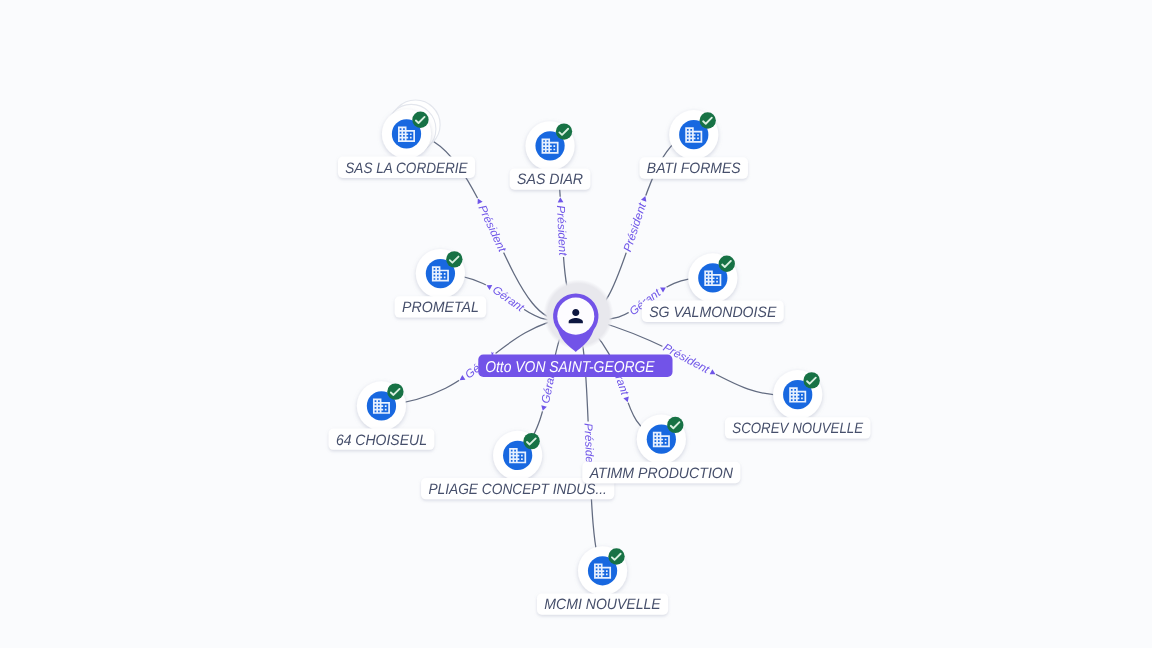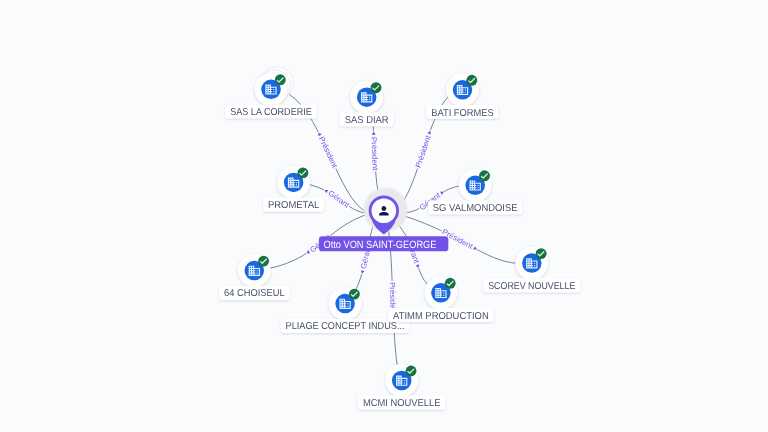--- a/index.html
+++ b/index.html
@@ -1,18 +1,18 @@
 <!DOCTYPE html>
 <html><head>
 <meta charset="utf-8">
 <style>
   html,body{margin:0;padding:0;}
   body{width:768px;height:432px;overflow:hidden;background:#fafbfd;
        font-family:"Liberation Sans",sans-serif;-webkit-font-smoothing:antialiased;text-rendering:geometricPrecision;}
-  #stage{position:relative;width:768px;height:432px;background:#fafbfd;}
+  #stage{position:relative;width:768px;height:432px;background:#fafbfd;font-style:italic;}
   svg#graph{position:absolute;left:0;top:0;width:768px;height:432px;display:block;shape-rendering:geometricPrecision;}
   .edge-path{fill:none;stroke:#626b80;stroke-width:.85;}
   .edge-label{font-family:"Liberation Sans",sans-serif;font-size:7.6px;fill:#6f55e8;}
   .node-label-text{font-family:"Liberation Sans",sans-serif;font-size:10px;fill:#464f6b;}
   .center-label-text{font-family:"Liberation Sans",sans-serif;font-size:10.5px;fill:#ffffff;}
 </style>
 </head>
 <body>
 
 <div id="stage">

